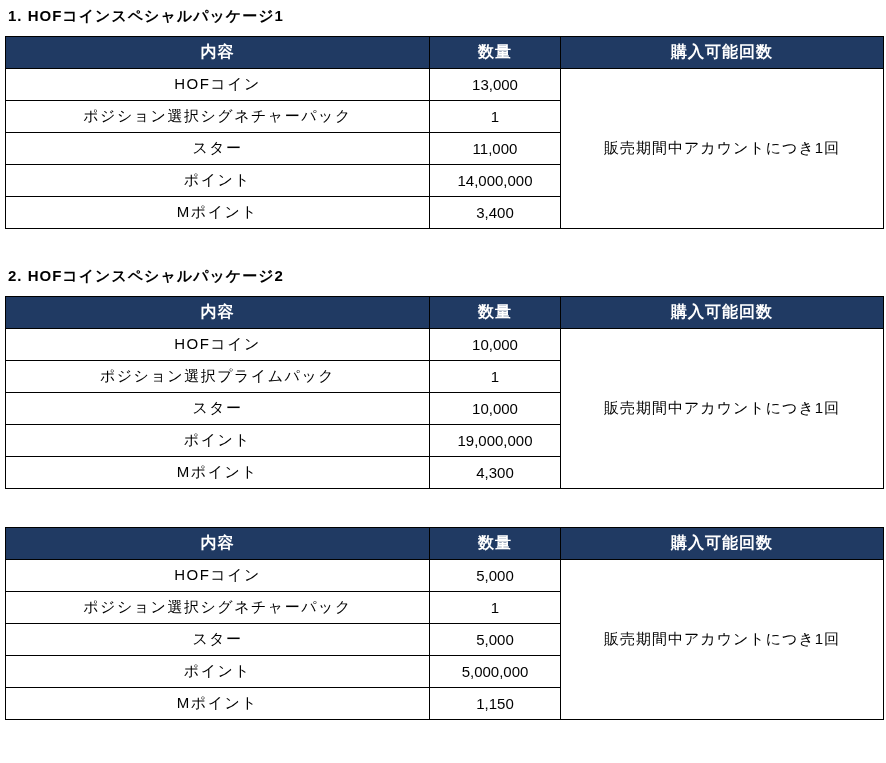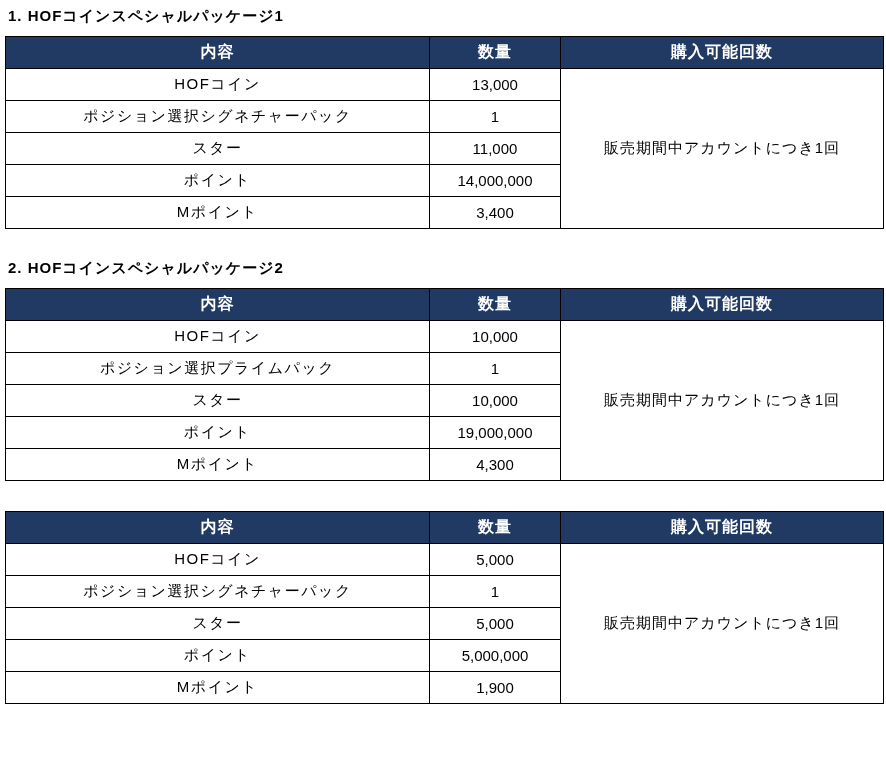--- a/index.html
+++ b/index.html
@@ -11,21 +11,21 @@
   }
   .page {
     width: 886px;
     height: 763px;
     box-sizing: border-box;
     padding-top: 7px;
     overflow: hidden;
     background: #ffffff;
   }
   .pkg-section { margin: 0; }
-  .pkg-section + .pkg-section { margin-top: 30px; }
+  .pkg-section + .pkg-section { margin-top: 38px; }
   .pkg-title {
     margin: 0 0 11px 8px;
     font-size: 15px;
     line-height: 18px;
     font-weight: bold;
     letter-spacing: 1px;
     color: #000000;
   }
   table.pkg-table {
     border-collapse: collapse;
@@ -179,19 +179,19 @@
         <tr>
           <td class="item-cell">スター</td>
           <td class="qty-cell">5,000</td>
         </tr>
         <tr>
           <td class="item-cell">ポイント</td>
           <td class="qty-cell">5,000,000</td>
         </tr>
         <tr>
           <td class="item-cell">Mポイント</td>
-          <td class="qty-cell">1,900</td>
+          <td class="qty-cell">1,150</td>
         </tr>
       </tbody>
     </table>
   </section>
 
 </div>
 
 </body></html>

